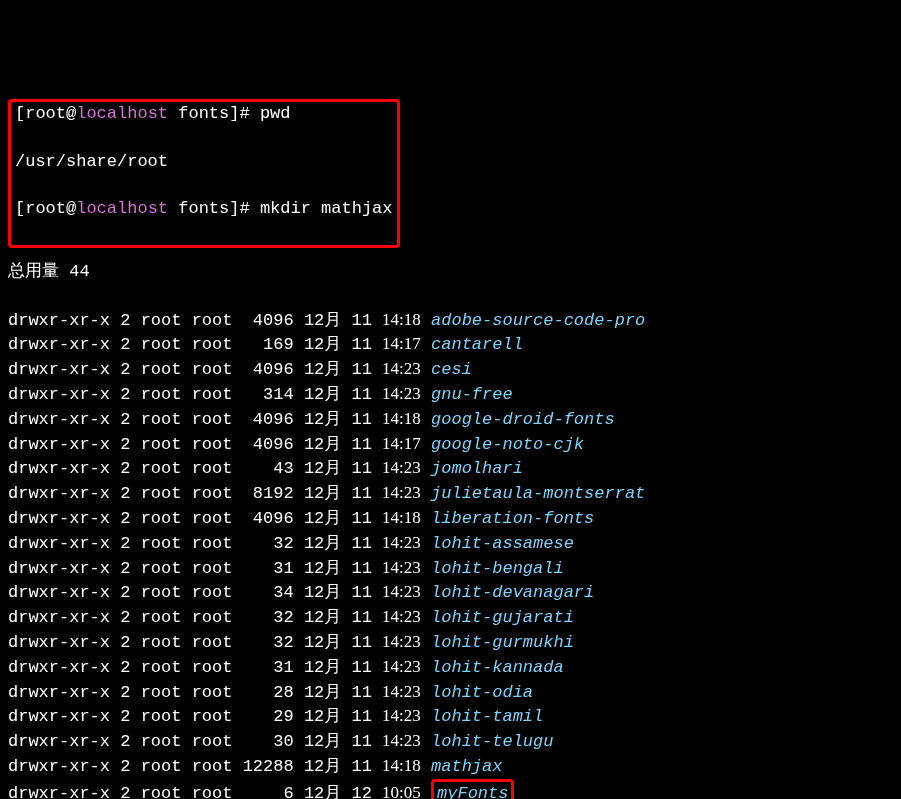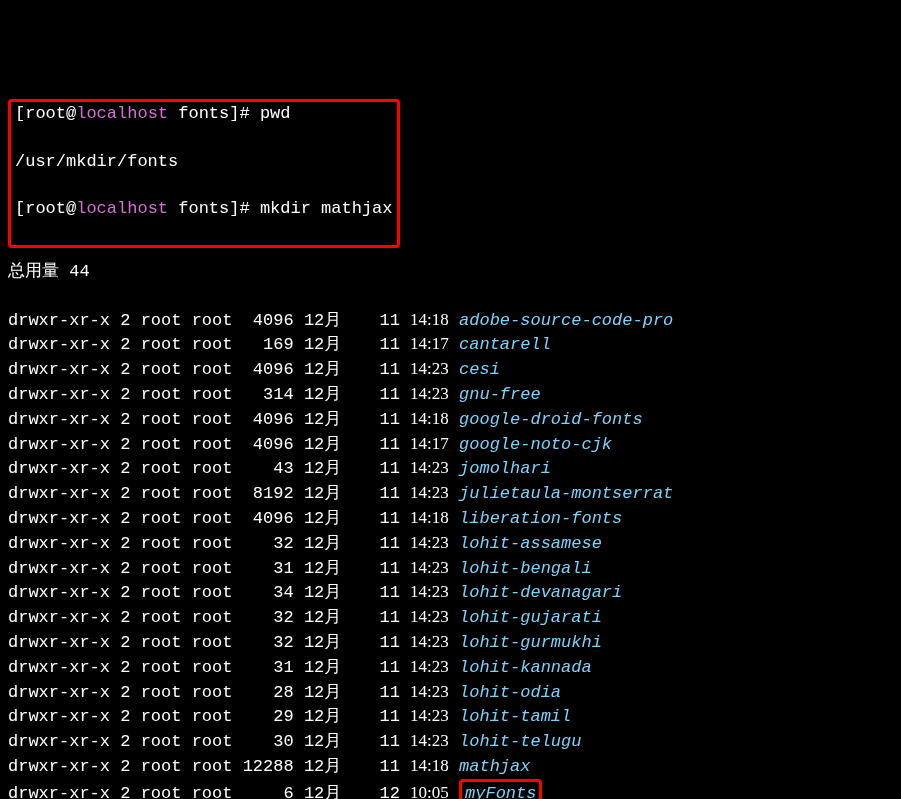--- a/index.html
+++ b/index.html
@@ -31,37 +31,37 @@
     .prompt-hash { color: #fff; }
     .cmd { color: #fff; }
     .path-output { color: #fff; }
     .total-line { color: #fff; }
     .perms { color: #fff; margin-top: 39px; }
     .links { color: #fff; }
     .owner { color: #fff; }
     .group { color: #fff; }
     .size { color: #fff; margin-top: 28px; }
     .month { color: #fff; font-family: Liberation Mono, monospace; }
-    .day { color: #fff; margin-left: 28px; }
+    .day { color: #fff; }
     .time { color: #fff; font-family: Liberation Serif, serif; }
     .dirname { color: #7dd3fc; font-style: italic; }
     .highlight-box {
       border: 3px solid #ff0000;
       border-radius: 4px;
       padding: 0 3px;
       display: inline-block;
     }
     .row { display: block; }
   </style>
 </head>
 <body>
 
 
 
 <div class="red-box-top"><span class="row"><span class="prompt-bracket">[</span><span class="prompt-user">root</span><span class="prompt-at">@</span><span class="prompt-host">localhost</span> <span class="prompt-path">fonts</span><span class="prompt-bracket">]</span><span class="prompt-hash">#</span> <span class="cmd">pwd</span></span>
-<span class="row"><span class="path-output">/usr/mkdir/fonts</span></span>
+<span class="row"><span class="path-output">/usr/share/root</span></span>
 <span class="row"><span class="prompt-bracket">[</span><span class="prompt-user">root</span><span class="prompt-at">@</span><span class="prompt-host">localhost</span> <span class="prompt-path">fonts</span><span class="prompt-bracket">]</span><span class="prompt-hash">#</span> <span class="cmd">mkdir mathjax</span></span>
 </div>
 <span class="row total-line">总用量 44</span>
 <div id="listing-container"><span class="row"><span class="perms">drwxr-xr-x</span> <span class="links">2</span> <span class="owner">root</span> <span class="group">root</span> <span class="size"> 4096</span> <span class="month">12月</span> <span class="day">11</span> <span class="time">14:18</span> <span class="dirname">adobe-source-code-pro</span></span><span class="row"><span class="perms">drwxr-xr-x</span> <span class="links">2</span> <span class="owner">root</span> <span class="group">root</span> <span class="size">  169</span> <span class="month">12月</span> <span class="day">11</span> <span class="time">14:17</span> <span class="dirname">cantarell</span></span><span class="row"><span class="perms">drwxr-xr-x</span> <span class="links">2</span> <span class="owner">root</span> <span class="group">root</span> <span class="size"> 4096</span> <span class="month">12月</span> <span class="day">11</span> <span class="time">14:23</span> <span class="dirname">cesi</span></span><span class="row"><span class="perms">drwxr-xr-x</span> <span class="links">2</span> <span class="owner">root</span> <span class="group">root</span> <span class="size">  314</span> <span class="month">12月</span> <span class="day">11</span> <span class="time">14:23</span> <span class="dirname">gnu-free</span></span><span class="row"><span class="perms">drwxr-xr-x</span> <span class="links">2</span> <span class="owner">root</span> <span class="group">root</span> <span class="size"> 4096</span> <span class="month">12月</span> <span class="day">11</span> <span class="time">14:18</span> <span class="dirname">google-droid-fonts</span></span><span class="row"><span class="perms">drwxr-xr-x</span> <span class="links">2</span> <span class="owner">root</span> <span class="group">root</span> <span class="size"> 4096</span> <span class="month">12月</span> <span class="day">11</span> <span class="time">14:17</span> <span class="dirname">google-noto-cjk</span></span><span class="row"><span class="perms">drwxr-xr-x</span> <span class="links">2</span> <span class="owner">root</span> <span class="group">root</span> <span class="size">   43</span> <span class="month">12月</span> <span class="day">11</span> <span class="time">14:23</span> <span class="dirname">jomolhari</span></span><span class="row"><span class="perms">drwxr-xr-x</span> <span class="links">2</span> <span class="owner">root</span> <span class="group">root</span> <span class="size"> 8192</span> <span class="month">12月</span> <span class="day">11</span> <span class="time">14:23</span> <span class="dirname">julietaula-montserrat</span></span><span class="row"><span class="perms">drwxr-xr-x</span> <span class="links">2</span> <span class="owner">root</span> <span class="group">root</span> <span class="size"> 4096</span> <span class="month">12月</span> <span class="day">11</span> <span class="time">14:18</span> <span class="dirname">liberation-fonts</span></span><span class="row"><span class="perms">drwxr-xr-x</span> <span class="links">2</span> <span class="owner">root</span> <span class="group">root</span> <span class="size">   32</span> <span class="month">12月</span> <span class="day">11</span> <span class="time">14:23</span> <span class="dirname">lohit-assamese</span></span><span class="row"><span class="perms">drwxr-xr-x</span> <span class="links">2</span> <span class="owner">root</span> <span class="group">root</span> <span class="size">   31</span> <span class="month">12月</span> <span class="day">11</span> <span class="time">14:23</span> <span class="dirname">lohit-bengali</span></span><span class="row"><span class="perms">drwxr-xr-x</span> <span class="links">2</span> <span class="owner">root</span> <span class="group">root</span> <span class="size">   34</span> <span class="month">12月</span> <span class="day">11</span> <span class="time">14:23</span> <span class="dirname">lohit-devanagari</span></span><span class="row"><span class="perms">drwxr-xr-x</span> <span class="links">2</span> <span class="owner">root</span> <span class="group">root</span> <span class="size">   32</span> <span class="month">12月</span> <span class="day">11</span> <span class="time">14:23</span> <span class="dirname">lohit-gujarati</span></span><span class="row"><span class="perms">drwxr-xr-x</span> <span class="links">2</span> <span class="owner">root</span> <span class="group">root</span> <span class="size">   32</span> <span class="month">12月</span> <span class="day">11</span> <span class="time">14:23</span> <span class="dirname">lohit-gurmukhi</span></span><span class="row"><span class="perms">drwxr-xr-x</span> <span class="links">2</span> <span class="owner">root</span> <span class="group">root</span> <span class="size">   31</span> <span class="month">12月</span> <span class="day">11</span> <span class="time">14:23</span> <span class="dirname">lohit-kannada</span></span><span class="row"><span class="perms">drwxr-xr-x</span> <span class="links">2</span> <span class="owner">root</span> <span class="group">root</span> <span class="size">   28</span> <span class="month">12月</span> <span class="day">11</span> <span class="time">14:23</span> <span class="dirname">lohit-odia</span></span><span class="row"><span class="perms">drwxr-xr-x</span> <span class="links">2</span> <span class="owner">root</span> <span class="group">root</span> <span class="size">   29</span> <span class="month">12月</span> <span class="day">11</span> <span class="time">14:23</span> <span class="dirname">lohit-tamil</span></span><span class="row"><span class="perms">drwxr-xr-x</span> <span class="links">2</span> <span class="owner">root</span> <span class="group">root</span> <span class="size">   30</span> <span class="month">12月</span> <span class="day">11</span> <span class="time">14:23</span> <span class="dirname">lohit-telugu</span></span><span class="row"><span class="perms">drwxr-xr-x</span> <span class="links">2</span> <span class="owner">root</span> <span class="group">root</span> <span class="size">12288</span> <span class="month">12月</span> <span class="day">11</span> <span class="time">14:18</span> <span class="dirname">mathjax</span></span><span class="row"><span class="perms">drwxr-xr-x</span> <span class="links">2</span> <span class="owner">root</span> <span class="group">root</span> <span class="size">    6</span> <span class="month">12月</span> <span class="day">12</span> <span class="time">10:05</span> <span class="highlight-box"><span class="dirname">myFonts</span></span></span></div>
 
 
 
 
 </body></html>

